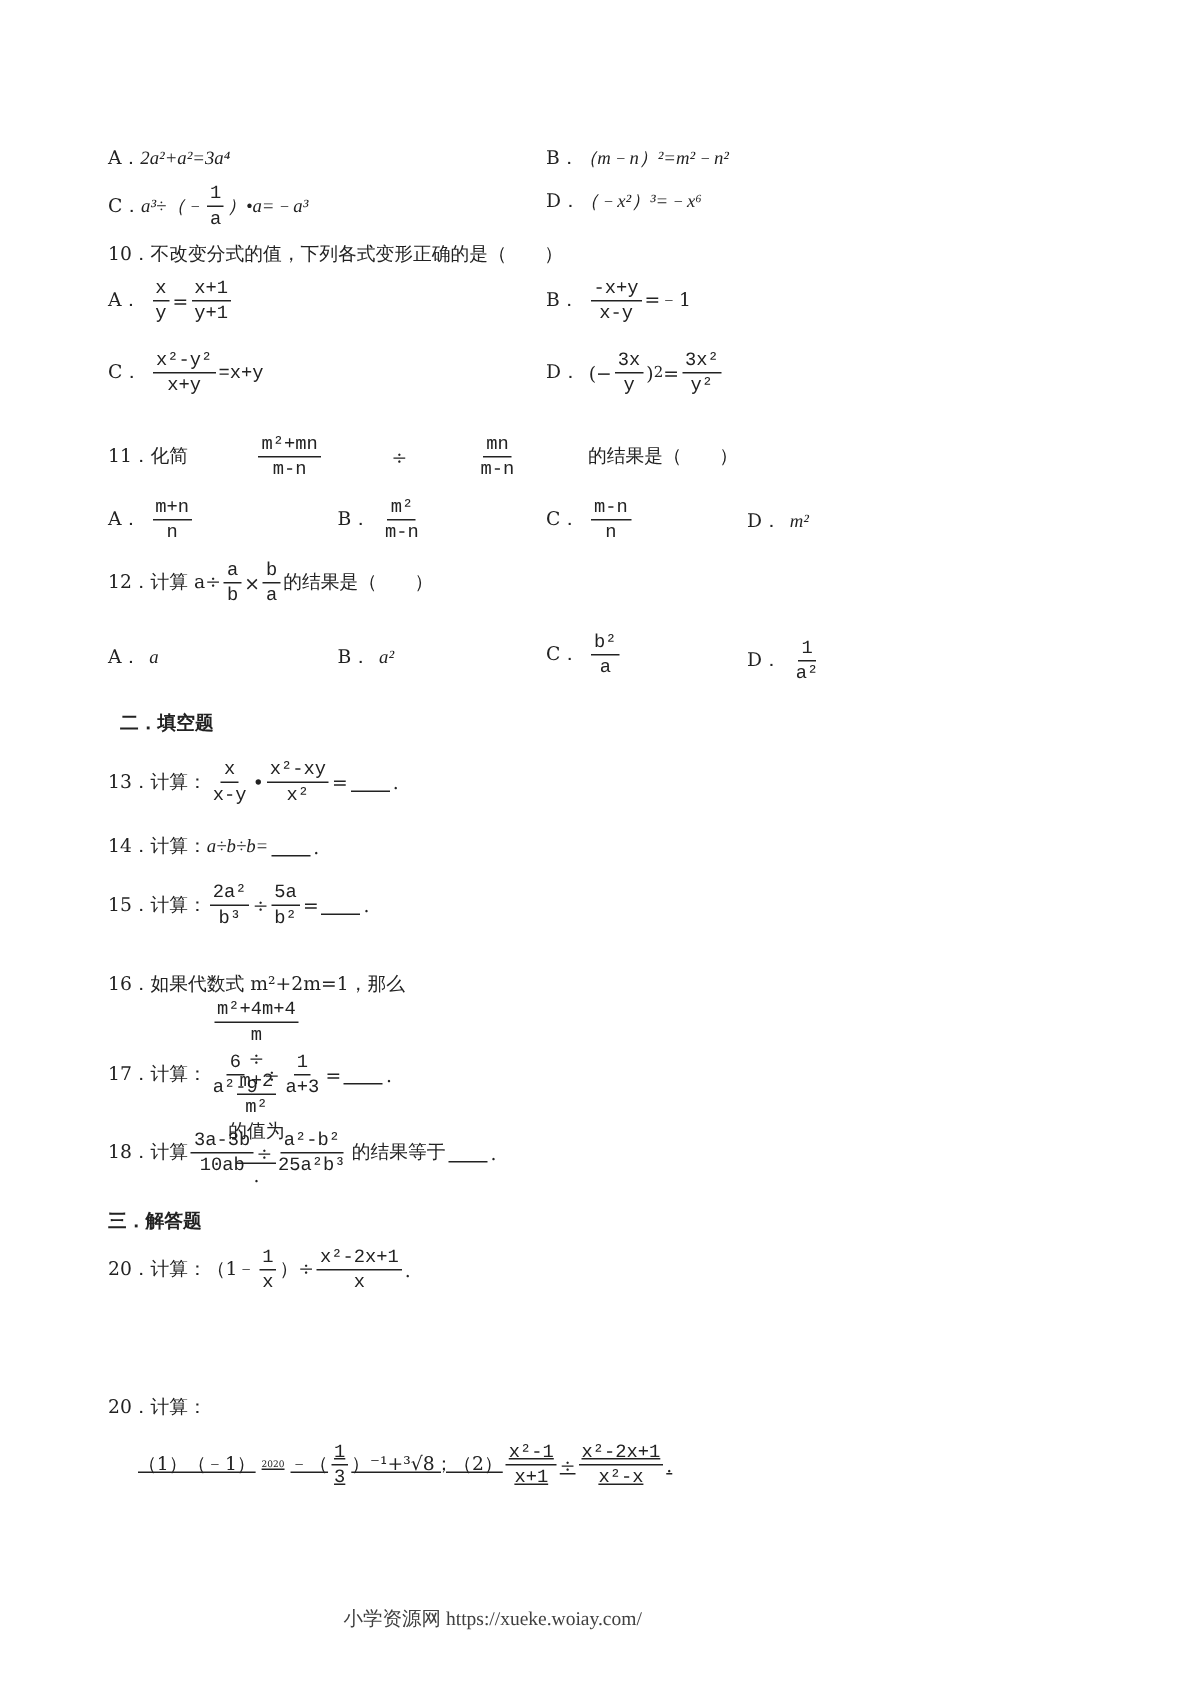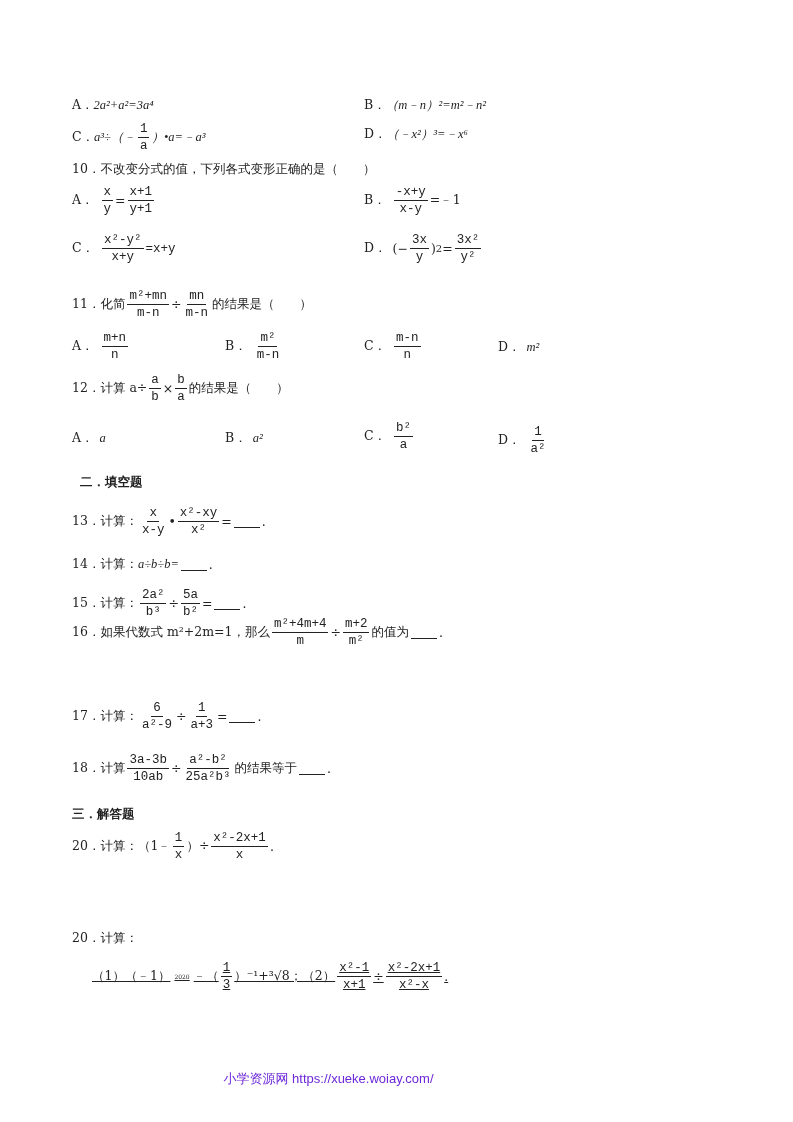--- a/index.html
+++ b/index.html
@@ -9,21 +9,21 @@
   .it { font-style:italic; font-family:"Liberation Serif",serif; }
   .mono { font-family:"Liberation Mono","DejaVu Sans Mono",monospace;text-align:center; }
   sup { font-size:7px; vertical-align:super; line-height:0; }
   .frac { display:inline-flex; flex-direction:column; align-items:center; vertical-align:middle; margin:0 2px;
           font-family:"Liberation Mono","DejaVu Sans Mono",monospace; font-size:12.5px; }
   .frac .num { padding:0 2px; border-bottom:1px solid #222; line-height:16px; }
   .frac .den { padding:0 2px; line-height:16px; }
   .blank { display:inline-block; width:26px; border-bottom:1px solid #222; height:12px; margin:0 2px; }
   .heading { position:absolute; font-size:12.5px; font-weight:bold; font-family:"DejaVu Sans","Liberation Sans",sans-serif; }
   .footer { position:absolute; left:0; width:657px; top:1070px; text-align:center;
-            font-family:Liberation Sans, sans-serif; font-size:13px; color:#6d28d9; }
+            font-family:Liberation Serif, serif; font-size:13px; color:#404040; }
   .lbl { margin-right:6px; }
 </style>
 </head>
 <body>
 
 <div class="line" style="left:72px;top:97px;">
   <span>A．</span>
   <span class="it">2a²+a²=3a⁴</span>
 </div>
 <div class="line" style="left:364px;top:97px;">
@@ -75,21 +75,21 @@
   <span class="lbl">D．</span>
   (−<span class="frac">
       <span class="num">3x</span>
       <span class="den">y</span>
     </span>)<sup style="font-size:10px;">2</sup>=<span class="frac">
       <span class="num">3x²</span>
       <span class="den">y²</span>
     </span>
 </div>
 
-<div class="line" style="left:72px;top:288px;">
+<div class="line" style="left:72px;top:288px;gap:45px;">
   <span>11．化简</span>
   <span class="frac">
       <span class="num">m²+mn</span>
       <span class="den">m-n</span>
     </span>÷<span class="frac">
       <span class="num">mn</span>
       <span class="den">m-n</span>
     </span>
   <span>的结果是（　　）</span>
 </div>
@@ -177,21 +177,21 @@
   <span>15．计算：</span>
   <span class="frac">
       <span class="num">2a²</span>
       <span class="den">b³</span>
     </span>÷<span class="frac">
       <span class="num">5a</span>
       <span class="den">b²</span>
     </span>=<span class="blank"></span><span>.</span>
 </div>
 
-<div class="line" style="left:72px;top:616px;">
+<div class="line" style="left:72px;top:648px;flex-direction:column;">
   <span>16．如果代数式 m²+2m=1，那么</span>
   <span class="frac">
       <span class="num">m²+4m+4</span>
       <span class="den">m</span>
     </span>÷<span class="frac">
       <span class="num">m+2</span>
       <span class="den">m²</span>
     </span><span>的值为</span><span class="blank"></span><span>.</span>
 </div>
 

